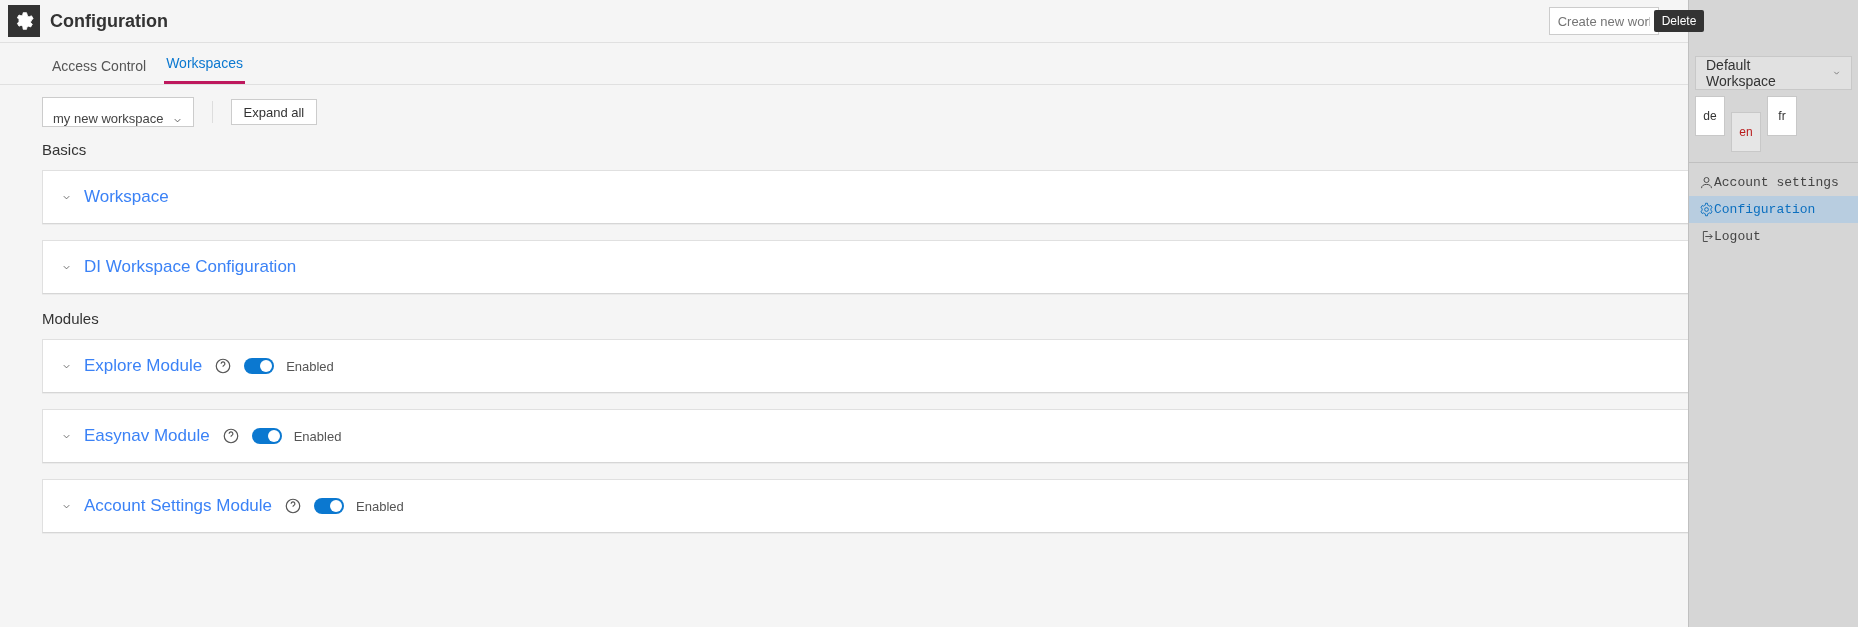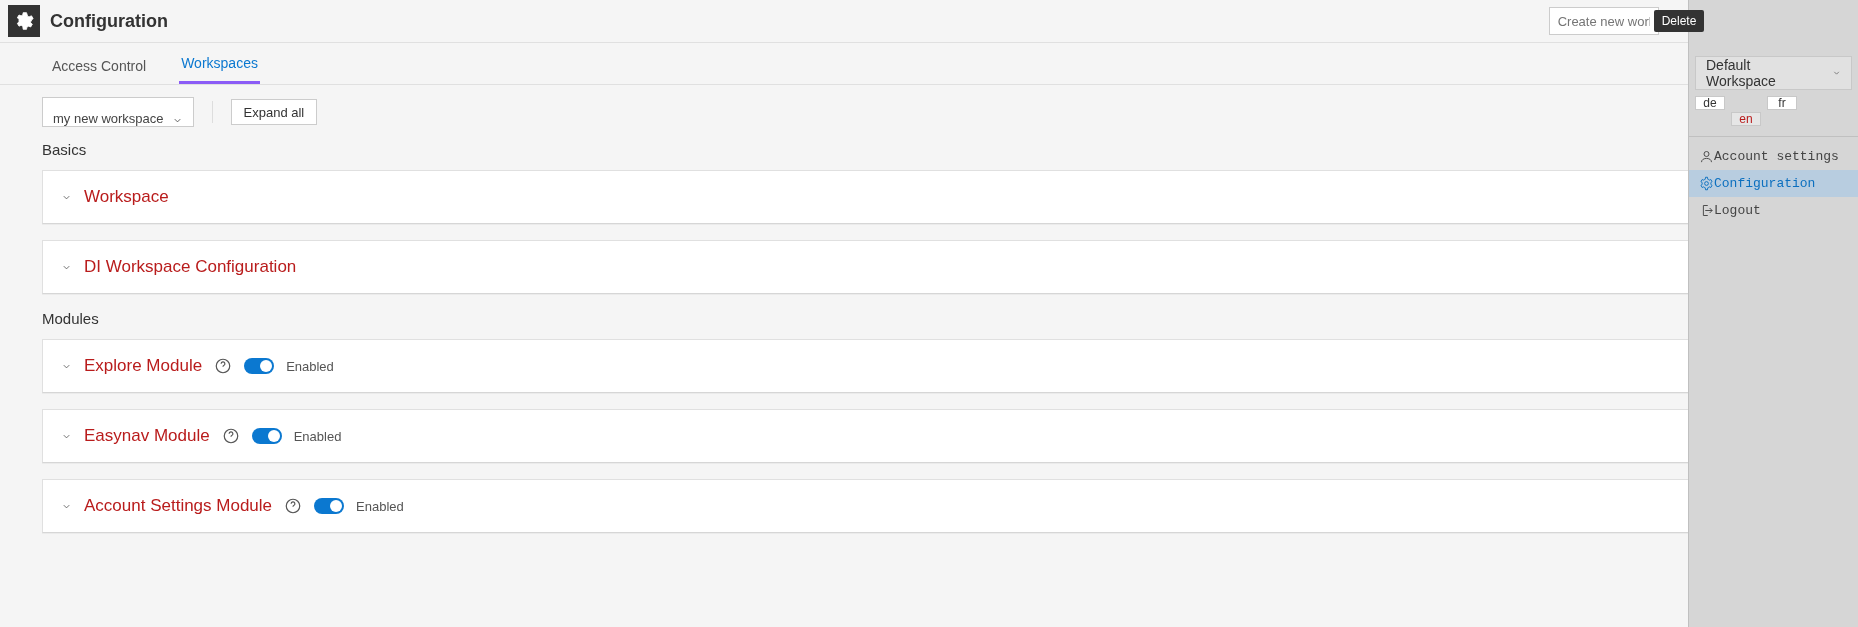--- a/index.html
+++ b/index.html
@@ -12,47 +12,47 @@
   .page-title { font-size:18px; font-weight:600; color:#333; }
   .header-right { margin-left:auto; display:flex; align-items:center; gap:0; }
   .create-input { height:28px; border:1px solid #ccc; background:#fff; padding:0 8px; font-size:13px; color:#333; width:110px;}
   .tooltip-box { background:#333; color:#fff; font-size:12px; padding:4px 8px; border-radius:2px; position:relative; margin-left:-5px; z-index:5;}
   .delete-btn { width:28px; height:28px; border:1px solid #ecc; background:#fdecec; display:flex; align-items:center; justify-content:center; margin-left:4px; cursor:pointer;}
   .delete-btn svg { width:15px; height:15px; stroke:#d9534f; fill:none; stroke-width:1.5;}
   .save-btn { height:28px; padding:0 14px; background:#7fb6e0; color:#fff; border:none; font-size:13px; margin-left:8px; cursor:default;}
   .close-btn { width:40px; height:40px; display:flex; align-items:center; justify-content:center; margin-left:8px; cursor:pointer;}
   .close-btn svg { width:18px; height:18px; stroke:#111; stroke-width:2; fill:none;}
 
-  .tabs-row { height:42px; display:flex; align-items:flex-end; padding:0 50px; gap:31px; border-bottom:1px solid #e0e0e0;}
+  .tabs-row { height:42px; display:flex; align-items:flex-end; padding:0 50px; gap:16px; border-bottom:1px solid #e0e0e0;}
   .tab { font-size:14px; color:#555; padding:10px 2px 10px 2px; cursor:pointer;}
-  .tab.active { color:#0b78d0; border-bottom:3px solid #8b5cf6; font-weight:500;}
+  .tab.active { color:#0b78d0; border-bottom:3px solid #be185d; font-weight:500;}
 
   .toolbar-row { display:flex; align-items:center; gap:18px; padding:12px 42px;}
   .ws-select { height:30px; border:1px solid #ccc; background:#fff; padding:0 10px; display:flex; align-items:flex-end; gap:8px; font-size:13px; color:#444; cursor:pointer;}
   .ws-select svg{ width:11px; height:11px; stroke:#444; fill:none; stroke-width:1.8;}
   .vsep{ width:1px; height:22px; background:#ddd;}
   .expand-btn { height:26px; border:1px solid #ccc; background:#fff; padding:0 12px; font-size:13px; color:#333; cursor:pointer;}
 
   .content { padding:0 42px 30px 42px; overflow:auto; height:calc(627px - 43px - 42px - 54px); }
   .content::after{content:""; display:block; height:60px;}
   .section-heading { font-size:15px; color:#333; margin:2px 0 12px 0; }
   .panel { background:#fff; border:1px solid #e0e0e0; border-bottom-color:#d6d6d6; box-shadow:0 1px 0 rgba(0,0,0,.04); padding:16px 18px; margin-bottom:16px; display:flex; align-items:center; gap:12px; }
   .panel .chev { width:11px; height:11px; stroke:#555; fill:none; stroke-width:1.8; cursor:pointer;}
-  .panel-title { font-size:17px; color:#b91c1c; }
+  .panel-title { font-size:17px; color:#3b82f6; }
   .help-circ{ width:18px; height:18px; stroke:#555; fill:none; stroke-width:1.6; cursor:help;}
   .toggle { width:30px; height:16px; background:#0b78d0; border-radius:8px; position:relative; cursor:pointer; flex-shrink:0;}
   .toggle::after{ content:""; position:absolute; width:12px; height:12px; background:#fff; border-radius:50%; top:2px; right:2px;}
   .enabled-text { font-size:13px; color:#555;}
 
   .flyout-panel { position:absolute; top:0; right:0; width:170px; bottom:0; background:#d6d6d6; border-left:1px solid #c0c0c0;}
   .fly-top { height:50px;}
   .ws-big-select { margin:6px; height:34px; display:flex; align-items:center; justify-content:space-between; padding:0 10px; background:#e1e1e1; border:1px solid #c8c8c8; font-size:14px; color:#333; cursor:pointer;gap:36px;}
   .ws-big-select svg { width:12px; height:12px; stroke:#555; fill:none; stroke-width:1.8;}
   .lang-row { display:flex; gap:6px; padding:0 6px 8px 6px;}
-  .lang-btn { height:14px; min-width:30px; background:#fff; border:1px solid #c8c8c8; font-size:12px; color:#333; display:flex; align-items:center; justify-content:center; padding:0 6px; cursor:pointer;}
+  .lang-btn { height:40px; min-width:30px; background:#fff; border:1px solid #c8c8c8; font-size:12px; color:#333; display:flex; align-items:center; justify-content:center; padding:0 6px; cursor:pointer;}
   .lang-btn.dis { background:#e6e6e6; color:#b91c1c; cursor:default;margin-top:16px;}
   .menu-list { padding:4px 0;}
   .menu-item { display:flex; align-items:center; padding:6px 10px; font-size:13px; color:#444; cursor:pointer;font-family:Liberation Mono, monospace;}
   .menu-item.active { background:#b8cde0; color:#0b6fbf;}
   .menu-item svg{ width:15px; height:15px; stroke:currentColor; fill:none; stroke-width:1.5;}
   .flyout-sep { height:1px; background:#c0c0c0; margin:2px 0;}
 </style>
 </head>
 <body>
 

